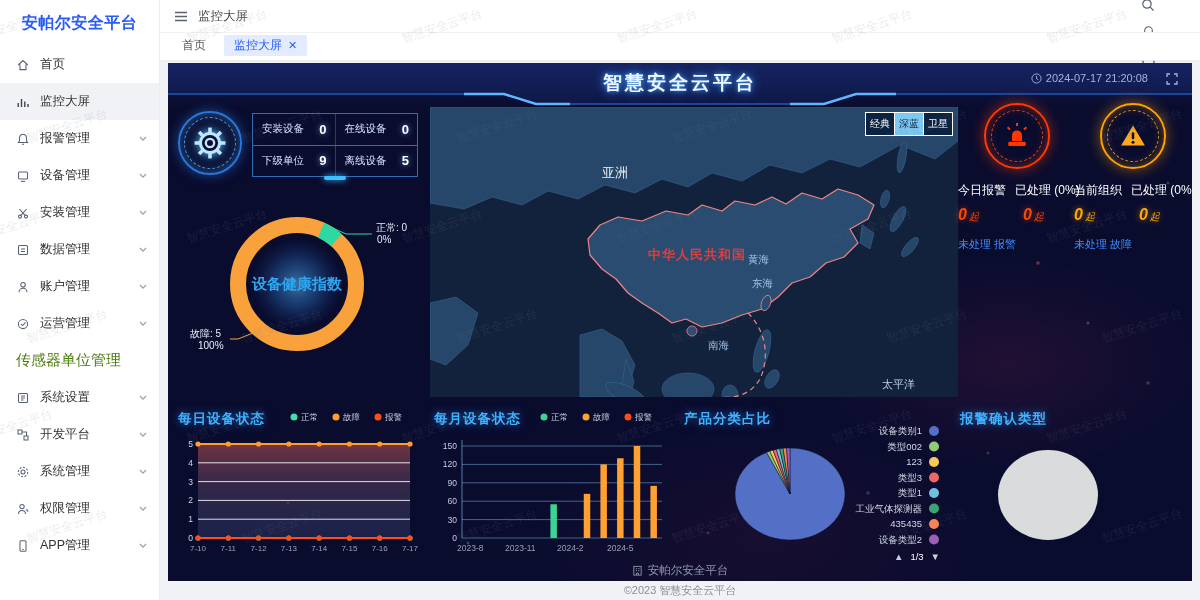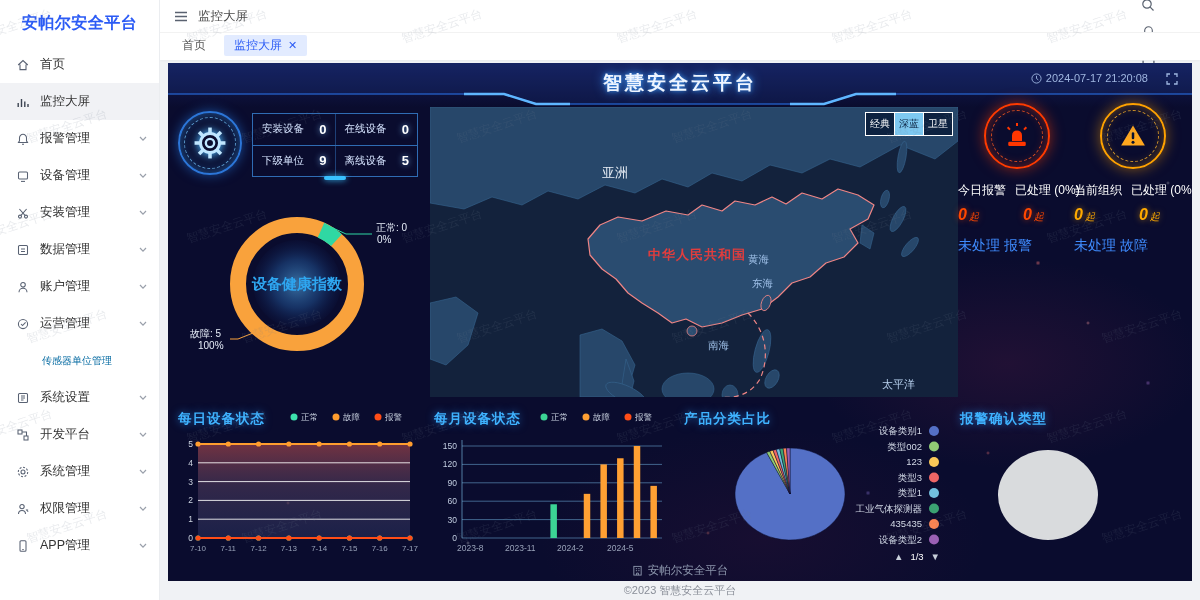--- a/index.html
+++ b/index.html
@@ -17,21 +17,21 @@
   .logo { height:46px; line-height:46px; text-align:center; color:#2b5bf5; font-weight:bold;
     font-size:16px; letter-spacing:.5px; }
   .menu { }
   .menu-item { height:37px; display:flex; align-items:center; padding:0 12px 0 16px;
     font-size:12.5px; color:#333; cursor:pointer; }
   .menu-item.active { background:#f1f2f5; }
   .mi-icon { width:15px; height:15px; margin-right:9px; display:inline-flex; align-items:center; }
   .mi-label { flex:1; white-space:nowrap; overflow:hidden; }
   .mi-chev { margin-left:4px; display:inline-flex; }
   .menu-section { height:37px; display:flex; align-items:center; padding:0 16px;
-    font-size:10px; color:#0369a1; white-space:nowrap;margin-left:26px; }
+    font-size:15px; color:#4d7c0f; white-space:nowrap; }
 
   
   .main { flex:1; display:flex; flex-direction:column; background:#f0f2f5; min-width:0; }
   .top-header { height:32px; background:#fff; display:flex; align-items:center;
     padding:0 14px; font-size:12.5px; color:#4a4a4a; flex:none; }
   .burger { display:inline-flex; margin-right:10px; cursor:pointer; }
   .th-right { margin-left:auto; display:flex; align-items:center; gap:13px;flex-direction:column; }
   .org-label { color:#555; font-size:12px; }
   .org-name { color:#2b5bf5; font-size:12px; cursor:pointer; margin-left:-8px; }
   .hicon { display:inline-flex; cursor:pointer; }
@@ -109,21 +109,21 @@
   .emblem.red { border:2px solid #ff3b00; box-shadow:0 0 14px rgba(255,60,0,.55), inset 0 0 12px rgba(255,60,0,.4); }
   .emblem.red::before { content:''; position:absolute; inset:5px; border-radius:50%; border:1px dashed rgba(255,90,30,.8); }
   .emblem.orange { border:2px solid #ffa200; box-shadow:0 0 14px rgba(255,162,0,.5), inset 0 0 12px rgba(255,162,0,.35); }
   .emblem.orange::before { content:''; position:absolute; inset:5px; border-radius:50%; border:1px dashed rgba(255,180,40,.8); }
   .sp-title-row { margin-top:13px; display:flex; gap:9px; font-size:12px; color:#fff; white-space:nowrap; }
   .sp-counts { margin-top:7px; display:flex; gap:44px;text-align:right; }
   .sp-count { font-size:16px; font-weight:bold; font-style:italic; }
   .sp-unit { font-size:10px; font-weight:normal; margin-left:2px; }
   .alarm .sp-count { color:#ff4800; text-shadow:0 0 6px rgba(255,70,0,.6); }
   .fault .sp-count { color:#ffaa00; text-shadow:0 0 6px rgba(255,170,0,.6); }
-  .sp-link { margin-top:13px; font-size:14px; color:#3f8cff; cursor:pointer; white-space:nowrap; }
+  .sp-link { margin-top:13px; font-size:11px; color:#3f8cff; cursor:pointer; white-space:nowrap; }
 
   .chart-panel { position:absolute; top:343px; height:160px; }
   .chart-panel .chart-title { position:absolute; left:6px; top:4px; font-size:13.5px; font-weight:bold;
     color:#3fb3ff; letter-spacing:1px; text-shadow:0 0 8px rgba(40,150,255,.6); }
   #daily-panel   { left:4px;   width:252px; }
   #monthly-panel { left:260px; width:246px; }
   #product-panel { left:510px; width:272px; }
   #alarmtype-panel { left:786px; width:238px; }
   .pie-pagination { position:absolute; right:10px; bottom:4px; display:flex; align-items:center; gap:7px;
     font-size:9.5px; color:#c8cfda; }

